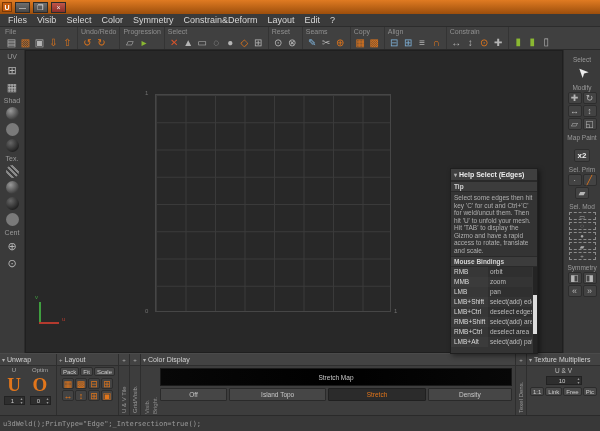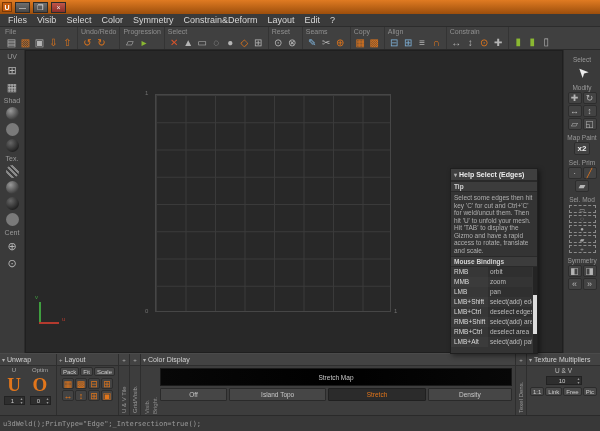--- a/index.html
+++ b/index.html
@@ -74,21 +74,21 @@
 
   
   .rightbar{left:563px;top:50px;width:37px;height:303px;background:#3a3a3a;border-left:1px solid #2c2c2c;
             display:flex;flex-direction:column;align-items:center;padding-top:2px;}
   .rb-label{font-size:6.5px;color:#9a9a9a;margin-top:4px;white-space:nowrap;}
   .rb-grid{display:flex;flex-wrap:wrap;width:33px;justify-content:center;gap:1px;margin-top:1px;}
   .rb-ic{width:14px;height:12px;display:flex;align-items:center;justify-content:center;font-size:9px;
          color:#b5b5b5;background:#434343;border:1px solid #2d2d2d;border-radius:2px;box-sizing:border-box;}
   .cursor-ic{font-size:13px;color:#ececec;transform:rotate(-135deg);height:15px;line-height:15px;margin-top:2px;}
   .x2{font-size:8px;font-weight:bold;color:#ececec;background:#434343;border:1px solid #2d2d2d;
-      border-radius:2px;padding:1px 3px;margin-top:1px;}
+      border-radius:2px;padding:1px 3px;margin-top:8px;}
   .rb-wide{width:27px;height:8px;border:1px dashed #8a8a8a;margin-top:2px;font-size:6px;color:#aaa;
            display:flex;align-items:center;justify-content:center;box-sizing:border-box;}
 
   
   .bottombar{left:0;top:353px;width:600px;height:62px;background:#3d3d3d;border-top:1px solid #4a4a4a;display:flex;}
   .bsec{display:flex;flex-direction:column;border-right:1px solid #2e2e2e;box-sizing:border-box;}
   .bheader{height:11px;background:#434343;border-bottom:1px solid #2e2e2e;font-size:7px;color:#d2d2d2;
            display:flex;align-items:center;gap:2px;padding:0 2px;white-space:nowrap;overflow:hidden;}
   .tri{color:#b0b0b0;font-size:6px;}
   .bbody{flex:1;position:relative;display:flex;}

